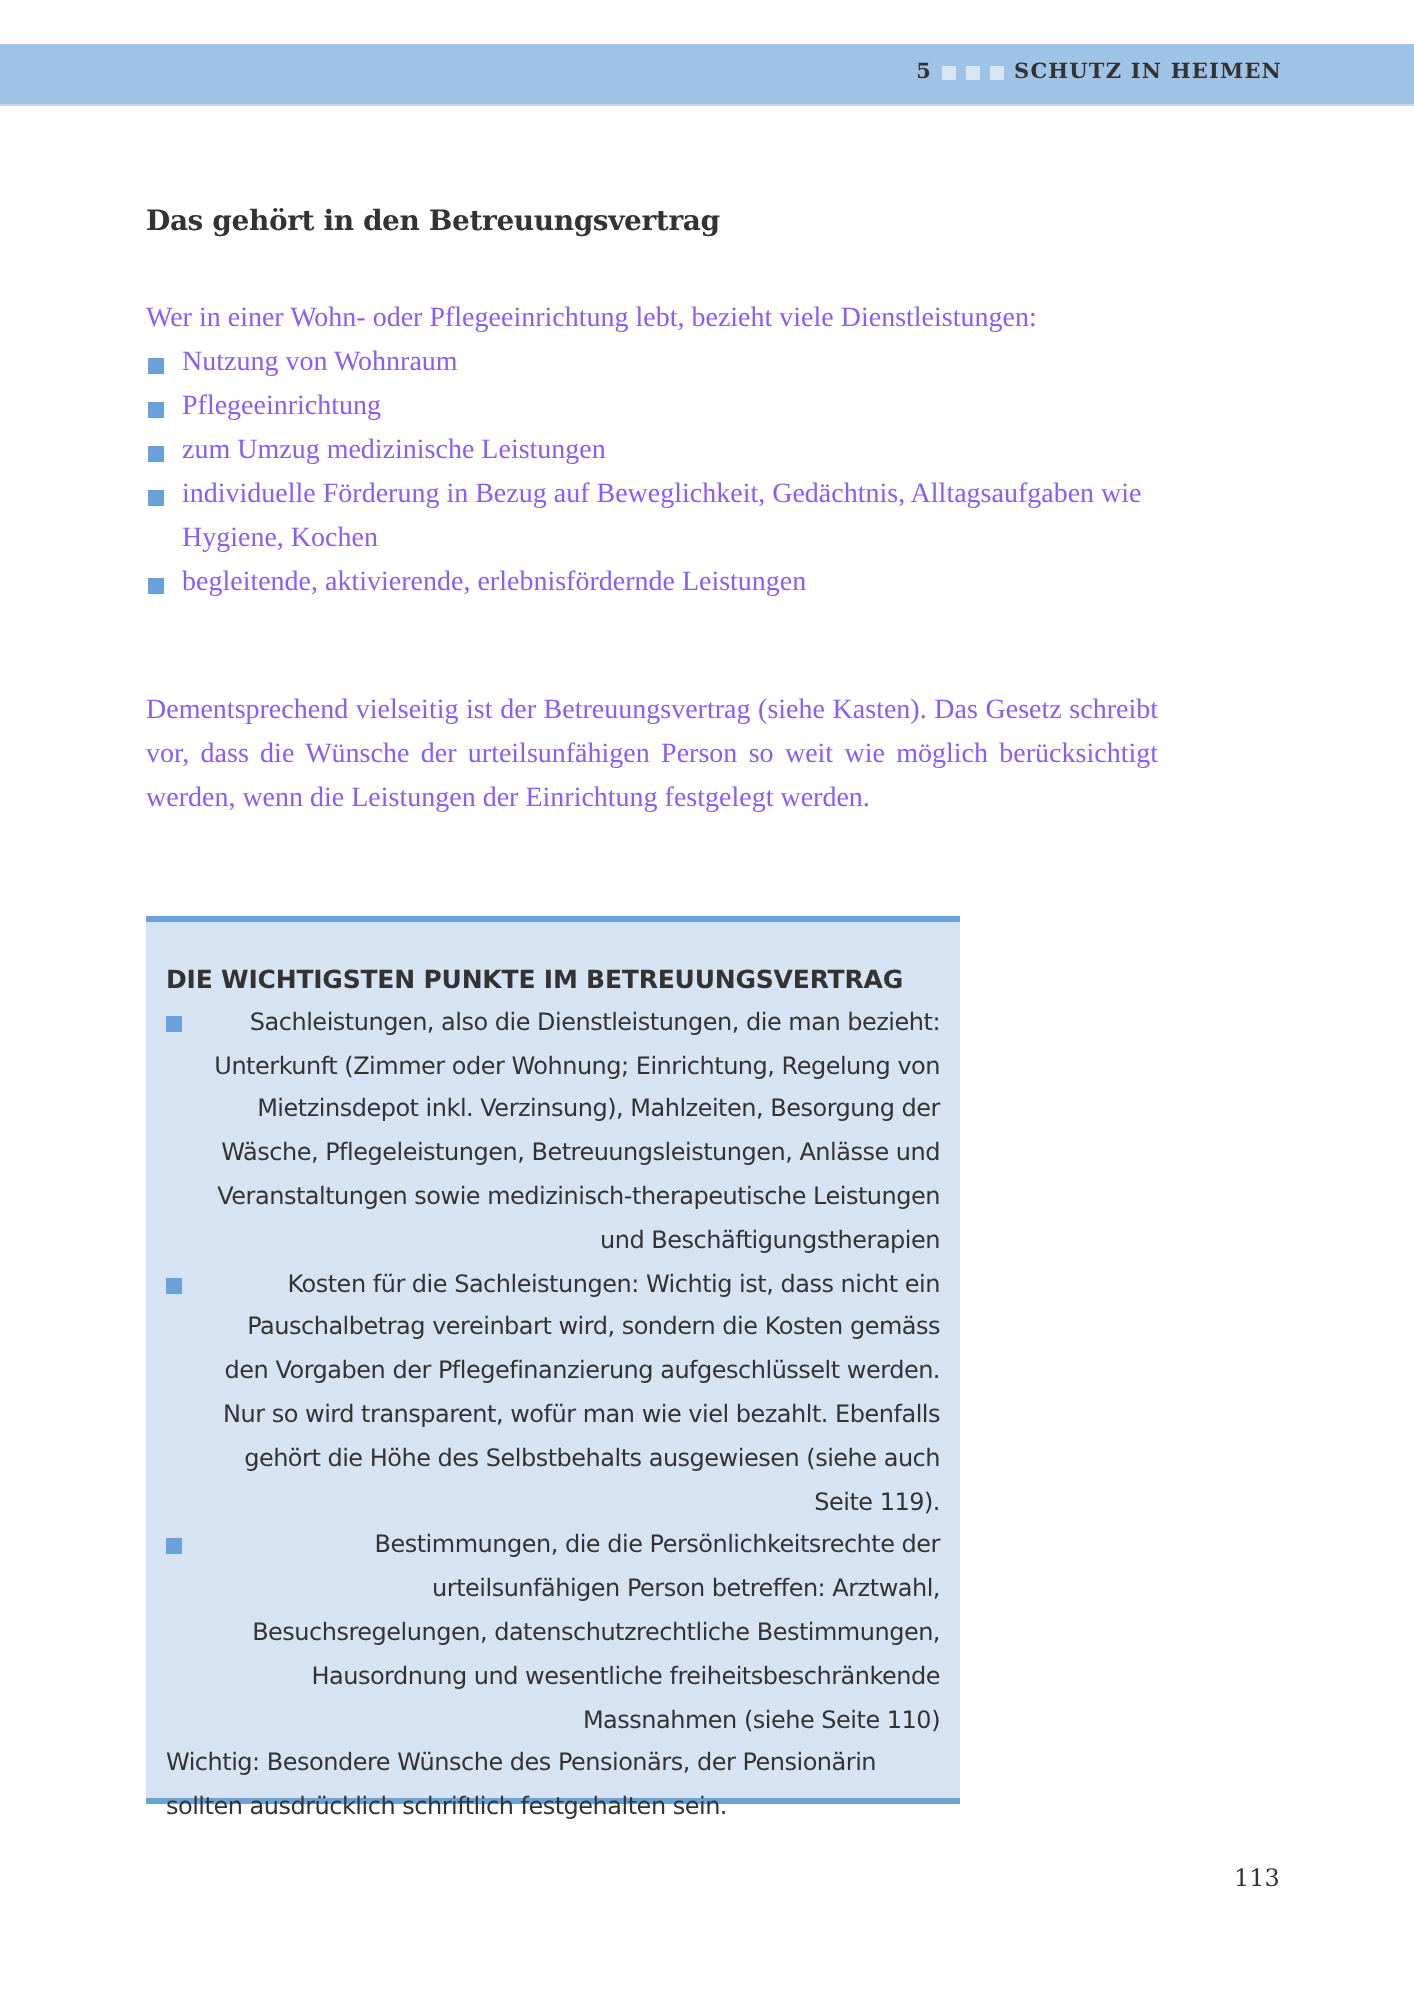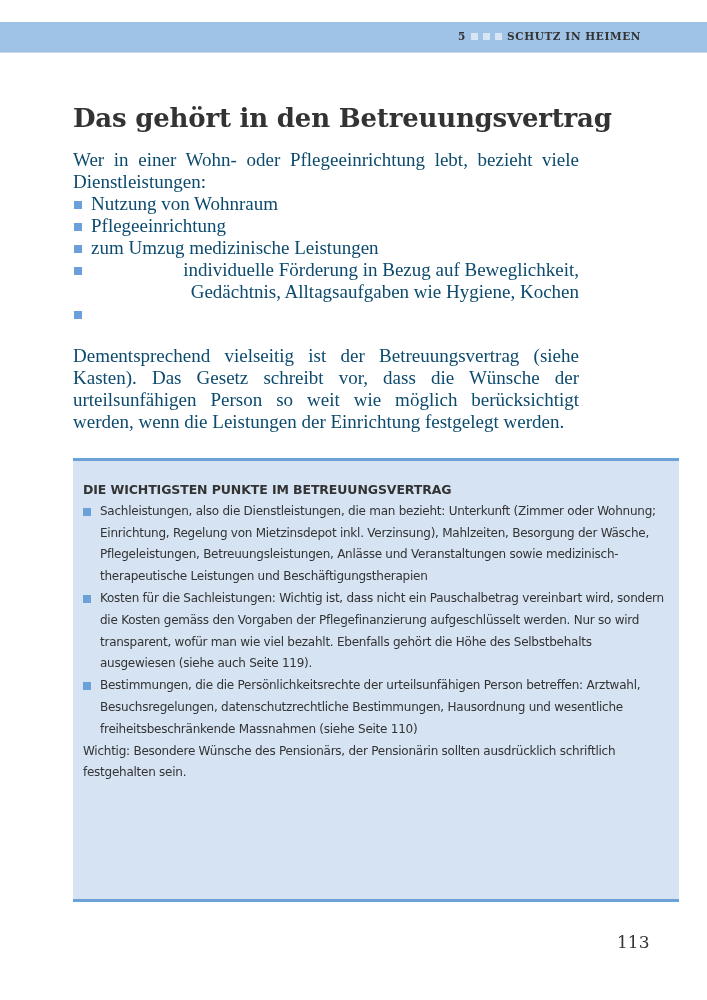--- a/index.html
+++ b/index.html
@@ -1,34 +1,34 @@
 <!DOCTYPE html>
 <html><head>
 <meta charset="utf-8">
 <style>
   html, body { margin:0; padding:0; background:#fff; }
   body { width:707px; height:1000px; position:relative; overflow:hidden; }
   .header-band { position:absolute; left:0; top:22px; width:707px; height:30px; background:#9fc3e6; border-bottom:1px solid #c9d9ea; }
   .header-text { position:absolute; right:66px; top:8px; font-family:"DejaVu Serif", serif; font-size:10.5px; font-weight:bold; letter-spacing:0.6px; color:#333; display:flex; align-items:center; gap:5px; }
   .sq { display:inline-block; width:7px; height:7px; background:#d8e6f4; }
-  .title { position:absolute; left:73px; top:103px; font-family:"DejaVu Serif", serif; font-size:26px; font-weight:bold; color:#333; margin:0; letter-spacing:-0.2px; }
-  .body { position:absolute; left:73px; width:506px; font-family:"Liberation Serif", serif; font-size:19px; line-height:22px; color:#0c4a6e; }
+  .title { position:absolute; left:73px; top:103px; font-family:"DejaVu Serif", serif; font-size:14px; font-weight:bold; color:#333; margin:0; letter-spacing:-0.2px; }
+  .body { position:absolute; left:73px; width:506px; font-family:"Liberation Serif", serif; font-size:14px; line-height:22px; color:#8b5cf6; }
   .intro { top:149px; text-align:justify; }
   .intro p { margin:0; }
   ul.blist { list-style:none; margin:0; padding:0; }
   ul.blist li { position:relative; padding-left:18px; }
   ul.blist li .bul { position:absolute; left:1px; top:8px; width:8px; height:8px; background:#6aa1d8; }
   .para2 { top:345px; text-align:justify; }
-  .box { position:absolute; left:73px; top:458px; width:606px; height:444px; background:#d5e3f3; border-top:3px solid #6da2d8; border-bottom:3px solid #6da2d8; box-sizing:border-box; }
+  .box { position:absolute; left:73px; top:458px; width:407px; height:444px; background:#d5e3f3; border-top:3px solid #6da2d8; border-bottom:3px solid #6da2d8; box-sizing:border-box; }
   .box-inner { position:absolute; left:10px; top:18px; right:10px; font-family:"DejaVu Sans", sans-serif; font-size:12px; line-height:21.8px; color:#333; letter-spacing:-0.25px; }
   .box-title { font-weight:bold; font-size:12.5px; letter-spacing:-0.1px; margin:0; }
-  .box ul.blist li { padding-left:17px; }
+  .box ul.blist li { padding-left:17px;text-align:right; }
   .box ul.blist li .bul { top:7px; width:8px; height:8px; left:0; }
   .box p { margin:0; }
-  .pagenum { position:absolute; left:617px; top:932px; font-family:"DejaVu Serif", serif; font-size:17px; color:#333; }
+  .pagenum { position:absolute; left:617px; top:932px; font-family:"DejaVu Serif", serif; font-size:12px; color:#333; }
 </style>
 </head>
 <body>
 
 <div class="header-band">
   <div class="header-text">
     <span>5</span>
     <span class="sq"></span>
     <span class="sq"></span>
     <span class="sq"></span>
@@ -37,22 +37,22 @@
 </div>
 
 <h1 class="title">Das gehört in den Betreuungsvertrag</h1>
 
 <div class="body intro">
   <p>Wer in einer Wohn- oder Pflegeeinrichtung lebt, bezieht viele Dienstleistungen:</p>
   <ul class="blist">
     <li><span class="bul"></span><span>Nutzung von Wohnraum</span></li>
     <li><span class="bul"></span><span>Pflegeeinrichtung</span></li>
     <li><span class="bul"></span><span>zum Umzug medizinische Leistungen</span></li>
-    <li style="text-align:right"><span class="bul"></span><span>individuelle Förderung in Bezug auf Beweglichkeit, Gedächtnis, Alltagsaufgaben wie Hygiene, Kochen</span></li>
-    <li><span class="bul"></span></li>
+    <li style="text-align:left"><span class="bul"></span><span>individuelle Förderung in Bezug auf Beweglichkeit, Gedächtnis, Alltagsaufgaben wie Hygiene, Kochen</span></li>
+    <li><span class="bul"></span><span>begleitende, aktivierende, erlebnisfördernde Leistungen</span></li>
   </ul>
 </div>
 
 <div class="body para2">Dementsprechend vielseitig ist der Betreuungsvertrag (siehe Kasten). Das Gesetz schreibt vor, dass die Wünsche der urteilsunfähigen Person so weit wie möglich berücksichtigt werden, wenn die Leistungen der Einrichtung festgelegt werden.</div>
 
 <div class="box">
   <div class="box-inner">
     <p class="box-title">DIE WICHTIGSTEN PUNKTE IM BETREUUNGSVERTRAG</p>
     <ul class="blist">
       <li><span class="bul"></span><span>Sachleistungen, also die Dienstleistungen, die man bezieht: Unterkunft (Zimmer oder Wohnung; Einrichtung, Regelung von Mietzinsdepot inkl. Verzinsung), Mahlzeiten, Besorgung der Wäsche, Pflegeleistungen, Betreuungsleistungen, Anlässe und Veranstaltungen sowie medizinisch-therapeutische Leistungen und Beschäftigungstherapien</span></li>

